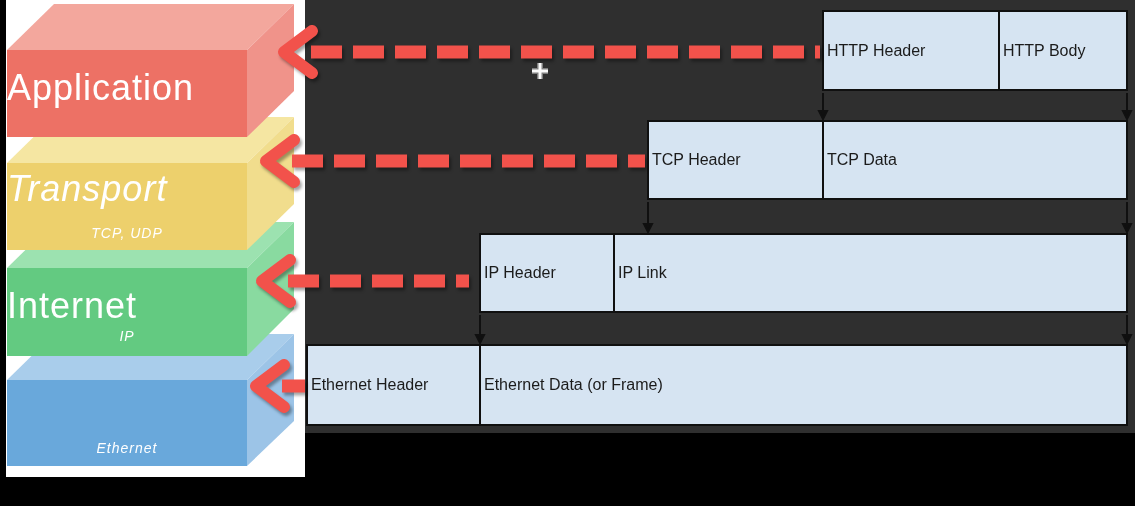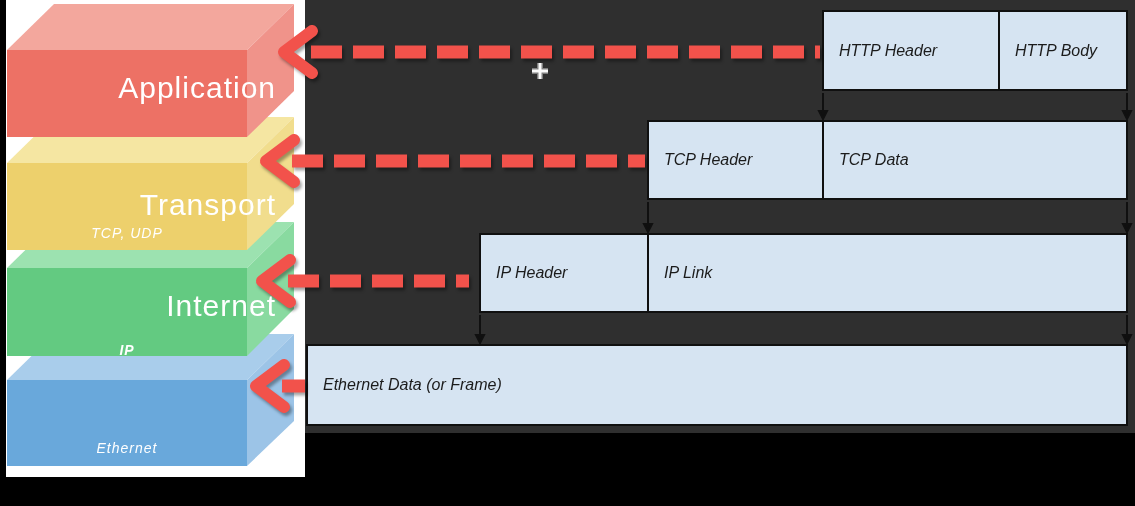--- a/index.html
+++ b/index.html
@@ -3,25 +3,25 @@
 <meta charset="utf-8">
 <style>
   html,body{margin:0;padding:0;background:#000;}
   .stage{position:relative;width:1135px;height:506px;background:#000;overflow:hidden;
          font-family:"Liberation Sans",sans-serif;}
   .white-panel{position:absolute;left:6px;top:0;width:299px;height:477px;background:#ffffff;z-index:0;}
   .dark-panel{position:absolute;left:305px;top:0;width:830px;height:433px;background:#2f2f2f;z-index:0;}
   .overlay{position:absolute;left:0;top:0;width:1135px;height:506px;z-index:2;pointer-events:none;}
   .packet-row{position:absolute;z-index:1;display:flex;background:#d6e4f2;border:2px solid #101010;
               box-sizing:border-box;color:#1b1b1b;font-size:16px;}
-  .cell{display:flex;align-items:center;padding-left:15px;box-sizing:border-box;white-space:nowrap;font-style:italic;}
+  .cell{display:flex;align-items:center;padding-left:3px;box-sizing:border-box;white-space:nowrap;}
   .header-cell{border-right:2px solid #101010;flex:none;}
   .data-cell{flex:1;}
-  .layer-title{position:absolute;left:7px;width:269px;text-align:right;color:#ffffff;
-               font-size:30px;line-height:36px;letter-spacing:1px;z-index:3;font-weight:400;}
+  .layer-title{position:absolute;left:7px;width:269px;text-align:left;color:#ffffff;
+               font-size:36px;line-height:36px;letter-spacing:1px;z-index:3;font-weight:400;}
   .layer-subtitle{position:absolute;left:7px;width:240px;text-align:center;color:#ffffff;
                   font-style:italic;font-size:14px;line-height:18px;letter-spacing:1px;z-index:3;}
   .arrow-group{filter:drop-shadow(2px 3px 1.5px rgba(0,0,0,0.35));}
 </style>
 </head>
 <body>
 
 <div class="stage">
 
   <div class="white-panel"></div>
@@ -29,24 +29,25 @@
 
   <div class="packet-row" style="left:822px;top:10px;width:306px;height:81px;">
     <div class="cell header-cell" style="width:176px;">HTTP Header</div>
     <div class="cell data-cell">HTTP Body</div>
   </div>
   <div class="packet-row" style="left:647px;top:120px;width:481px;height:80px;">
     <div class="cell header-cell" style="width:175px;text-align:right;">TCP Header</div>
     <div class="cell data-cell">TCP Data</div>
   </div>
   <div class="packet-row" style="left:479px;top:233px;width:649px;height:80px;">
-    <div class="cell header-cell" style="width:168px;">IP Header</div>
+    <div class="cell header-cell" style="width:134px;">IP Header</div>
     <div class="cell data-cell">IP Link</div>
   </div>
   <div class="packet-row" style="left:306px;top:344px;width:822px;height:82px;">
+    <div class="cell header-cell" style="width:173px;">Ethernet Header</div>
     <div class="cell data-cell">Ethernet Data (or Frame)</div>
   </div>
 
   <svg class="overlay" viewBox="0 0 1135 506">
 
     <g>
       <polygon points="7,380 247,380 294,334 54,334" fill="#a9cdeb"></polygon>
       <polygon points="247,380 294,334 294,421 247,466" fill="#9cc4e7"></polygon>
       <rect x="7" y="380" width="240" height="86" fill="#69a8db"></rect>
     </g>
@@ -96,21 +97,21 @@
     </g>
 
     <g fill="none">
       <path d="M540,63 V79 M532,71 H548" stroke="#7d7d7d" stroke-width="6"></path>
       <path d="M540,63 V79 M532,71 H548" stroke="#fafafa" stroke-width="3"></path>
     </g>
   </svg>
 
   <div class="layer-title" style="top:70px;">Application</div>
 
-  <div class="layer-title" style="top:187px;">Transport</div>
+  <div class="layer-title" style="top:171px;font-style:italic;">Transport</div>
   <div class="layer-subtitle" style="top:224px;text-align:center;">TCP, UDP</div>
 
   <div class="layer-title" style="top:288px;">Internet</div>
-  <div class="layer-subtitle" style="top:341px;font-weight:bold;">IP</div>
+  <div class="layer-subtitle" style="top:327px;">IP</div>
 
   <div class="layer-subtitle" style="top:439px;">Ethernet</div>
 
 </div>
 
 </body></html>

